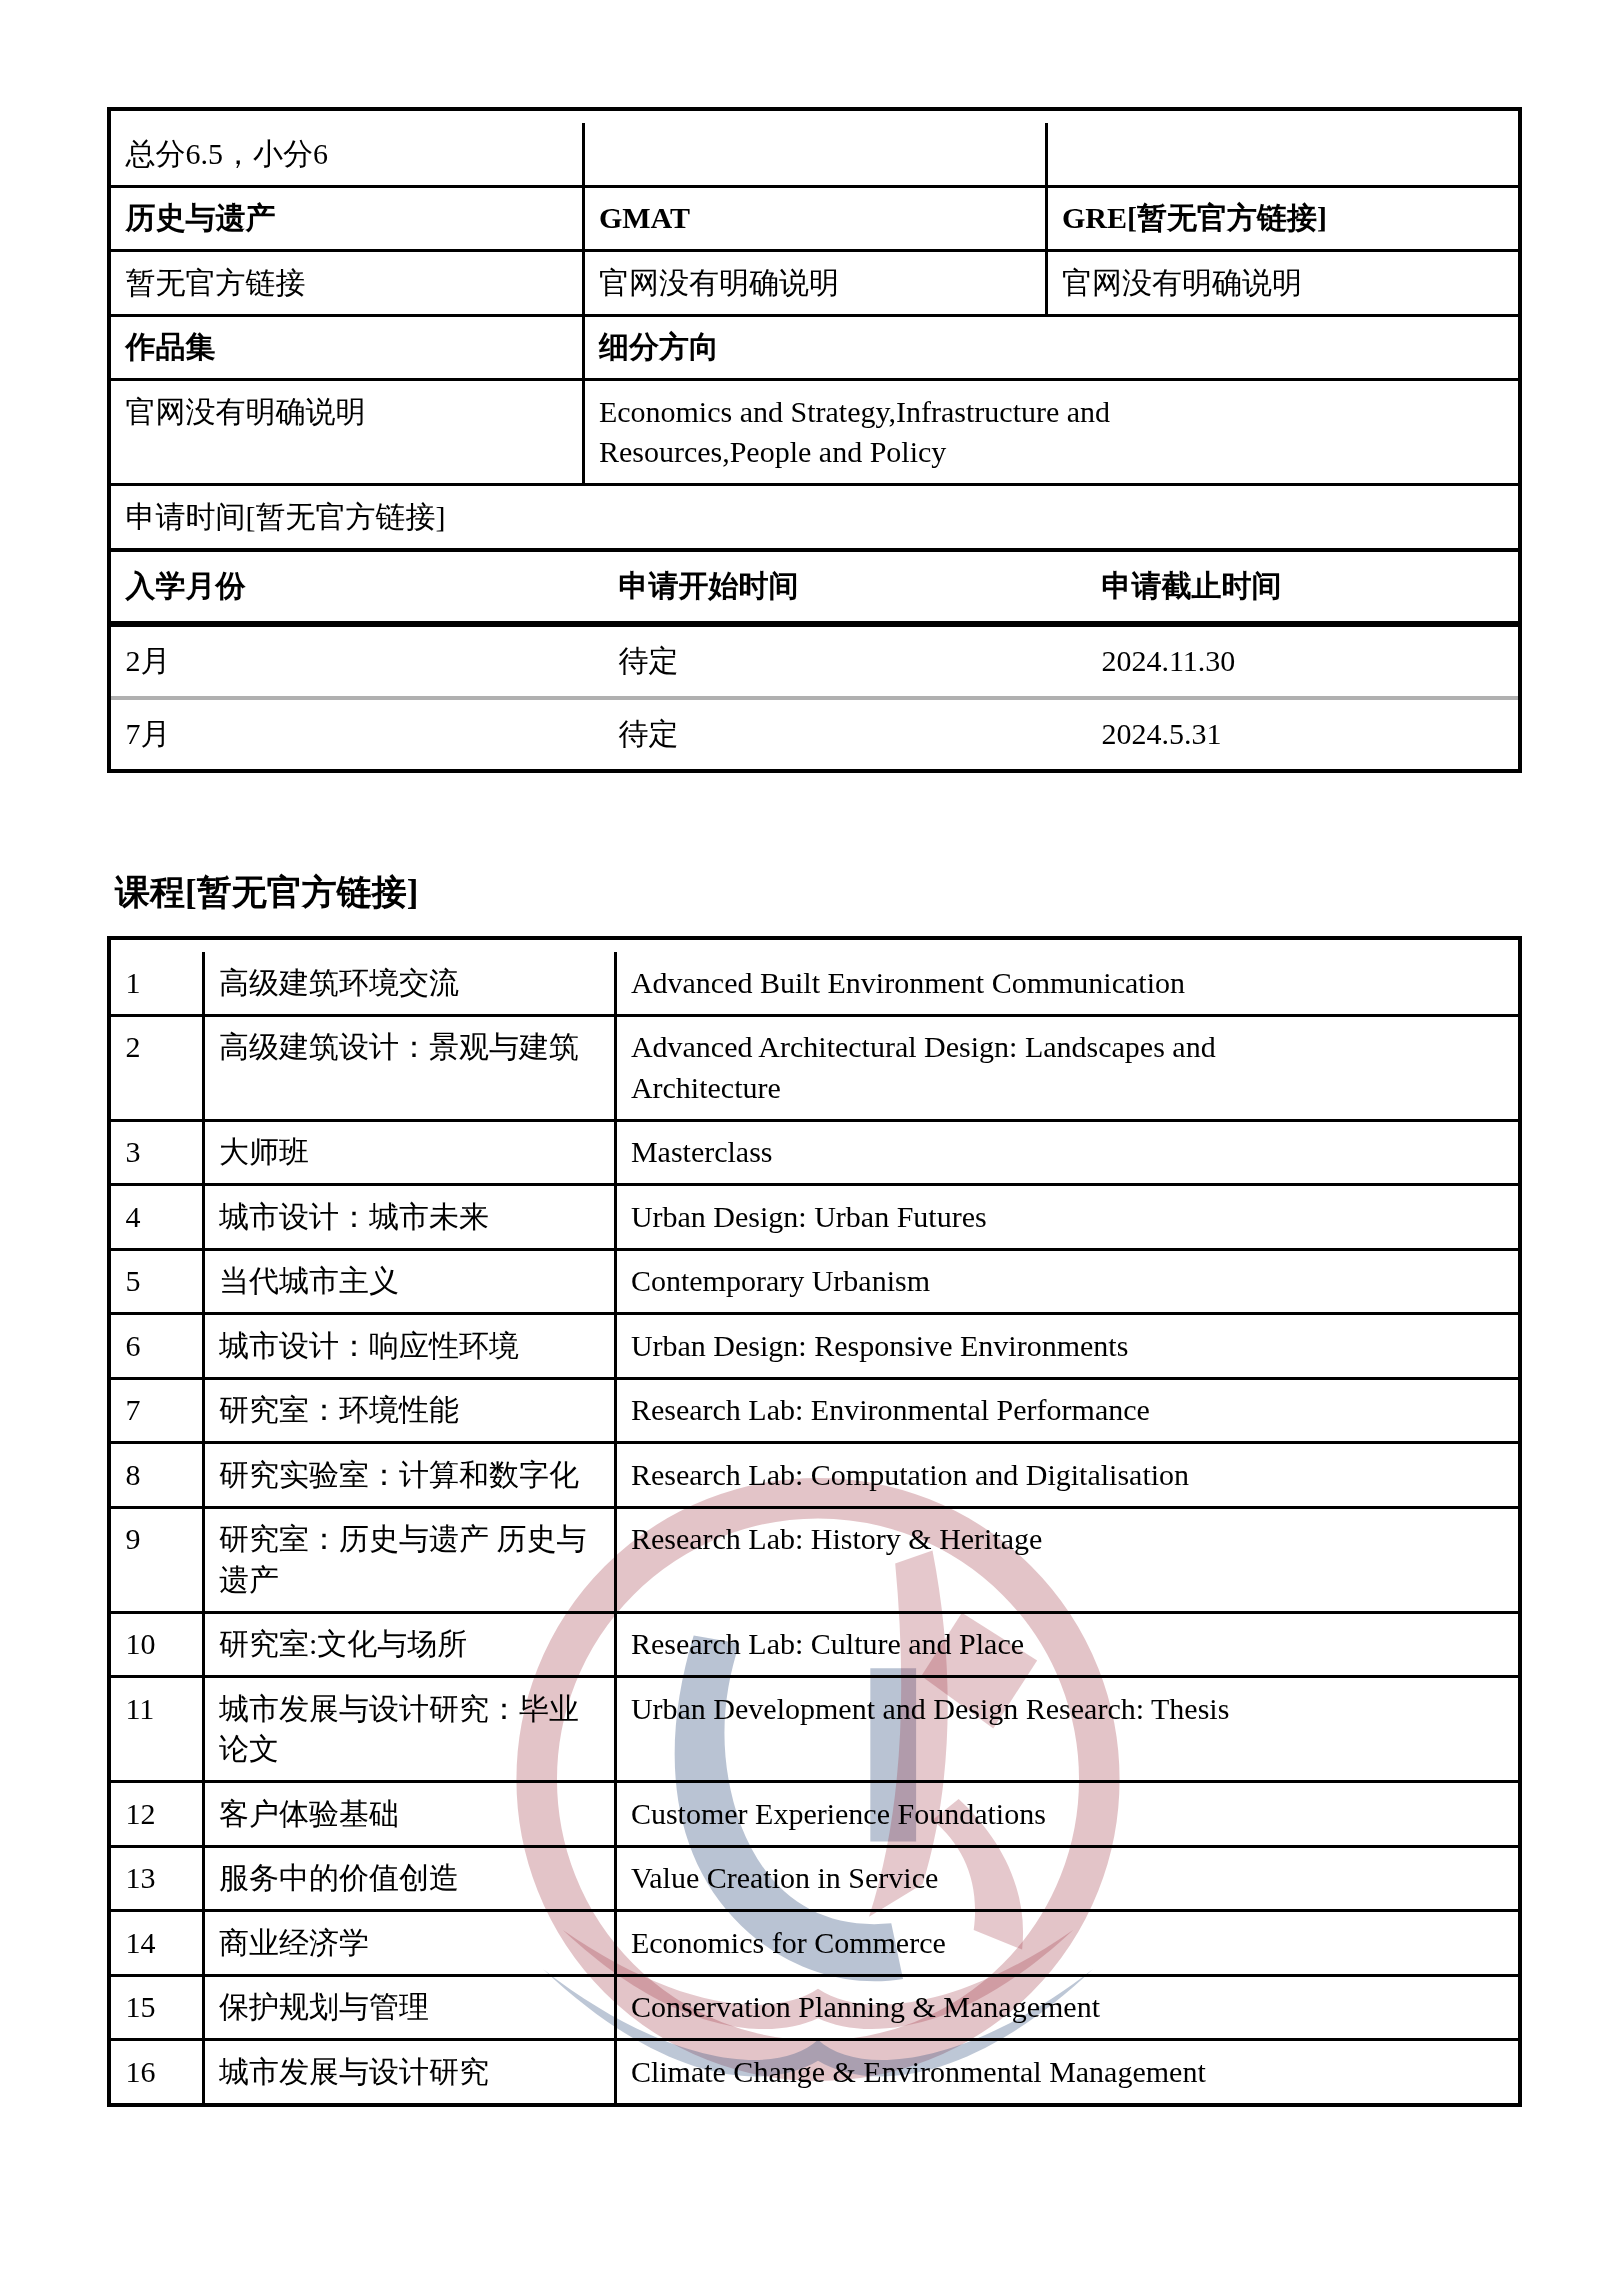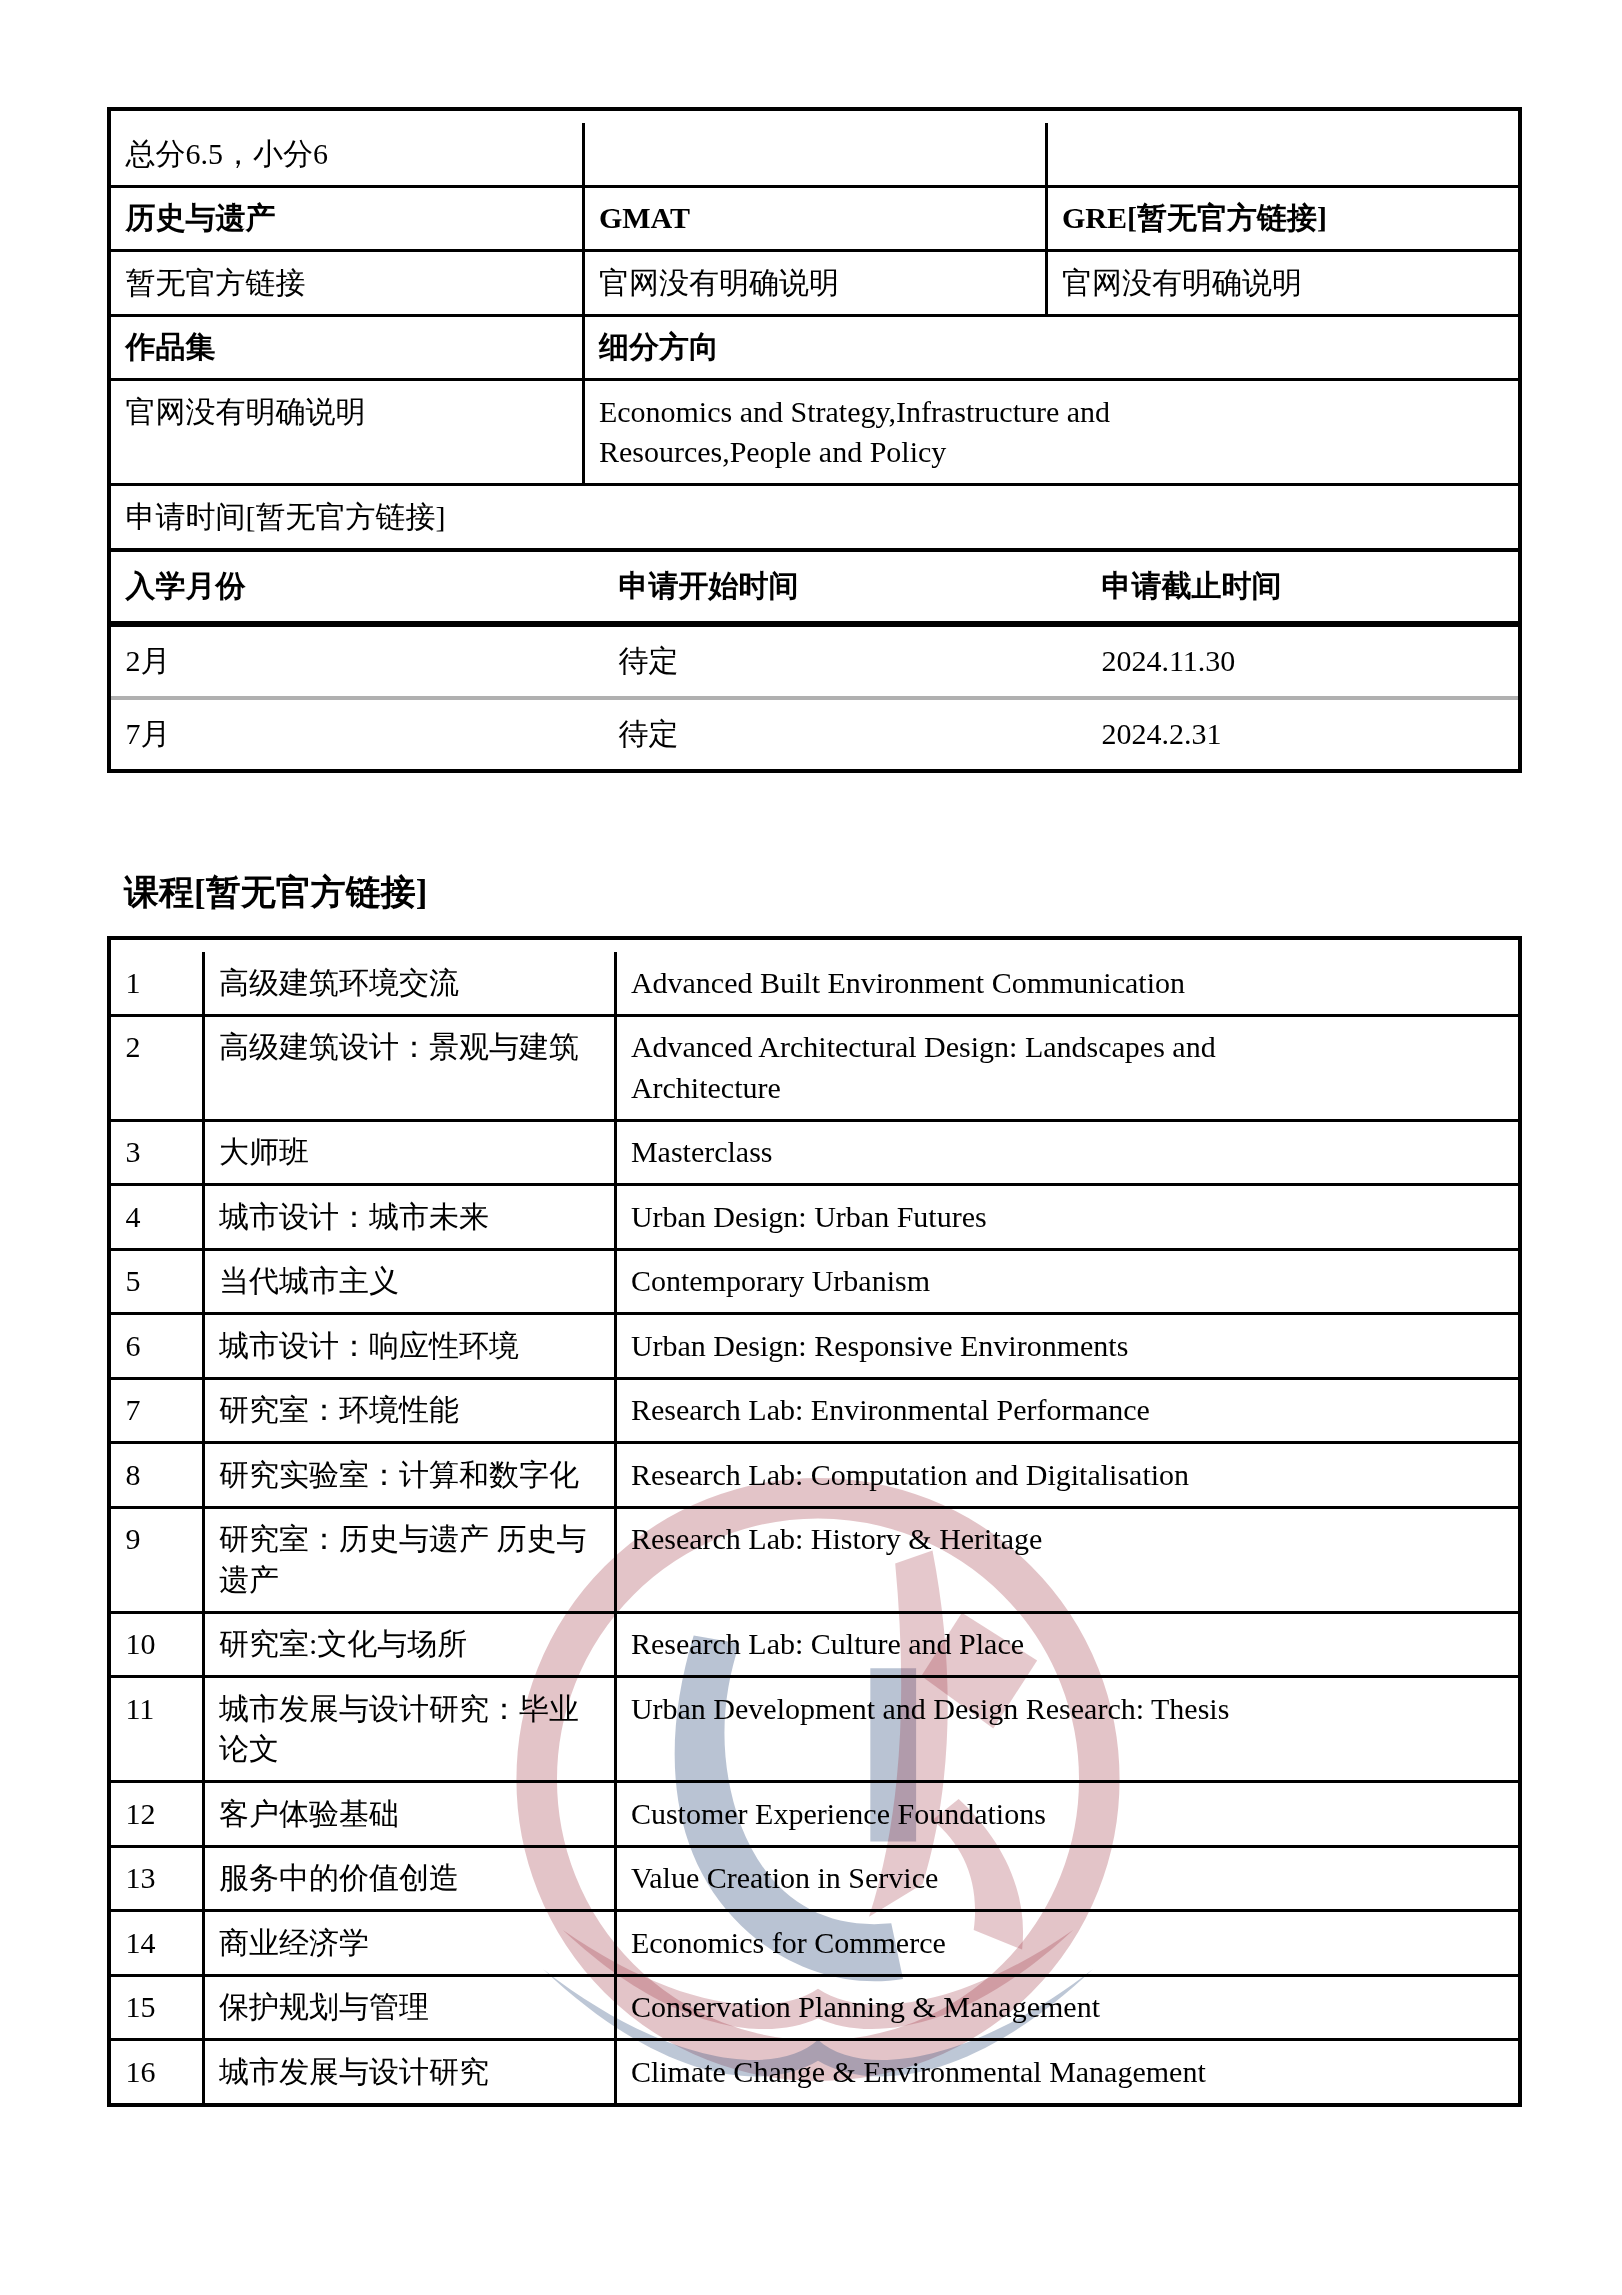--- a/index.html
+++ b/index.html
@@ -51,21 +51,21 @@
   table.sched td {
     padding: 14.4px 14.4px;
     font-size: 30px;
     line-height: 1.35;
     vertical-align: top;
     background: transparent;
   }
   table.sched tr.hrow td { font-weight: bold; border-bottom: 6.5px solid #000; }
   table.sched tr.sep td { border-bottom: 4.6px solid #b0b0b0; }
   .section-heading {
-    margin: 98px 0 21px 17px;
+    margin: 98px 0 21px 8px;
     font-size: 35px;
     font-weight: bold;
     line-height: 1.25;
   }
   .wrap-sub { max-width: 720px; }   
   .wrap-en  { max-width: 694px; }   
   td.en-cell { padding-left: 17px; }
 </style>
 </head>
 <body>
@@ -142,21 +142,21 @@
             <td>申请截止时间</td>
           </tr>
           <tr class="sep">
             <td>2月</td>
             <td>待定</td>
             <td>2024.11.30</td>
           </tr>
           <tr>
             <td>7月</td>
             <td>待定</td>
-            <td>2024.2.31</td>
+            <td>2024.5.31</td>
           </tr>
         </tbody>
       </table>
     </div>
 
     <h2 class="section-heading">课程[暂无官方链接]</h2>
 
     <div class="outer">
       <table class="grid cur">
         <colgroup>

